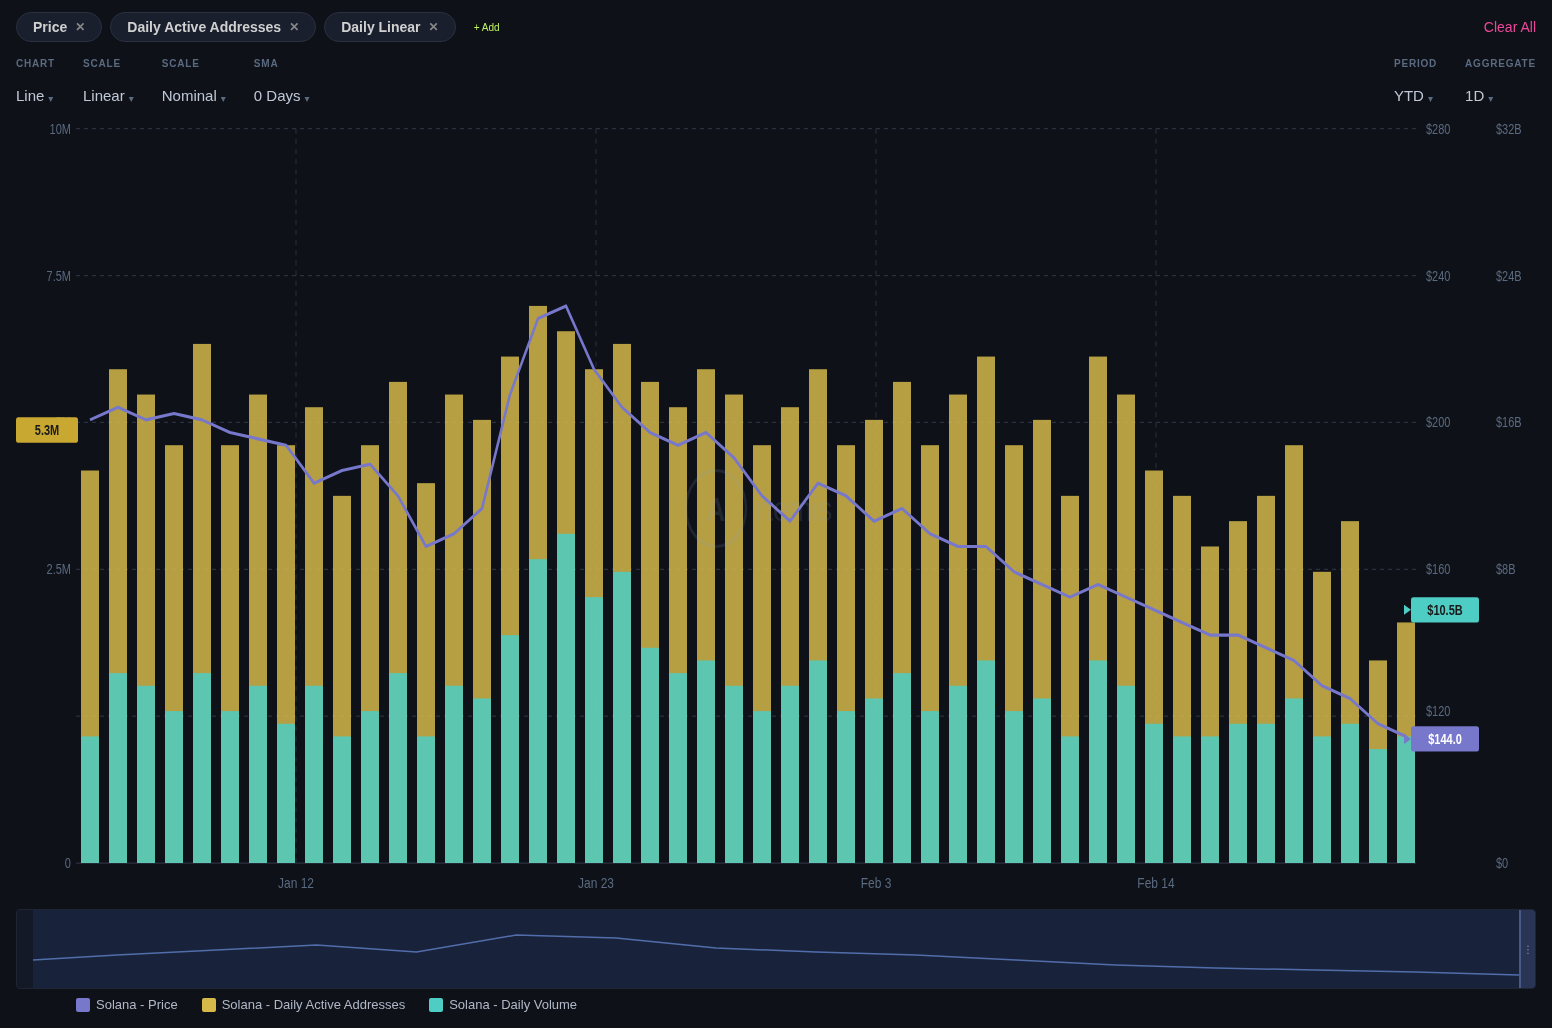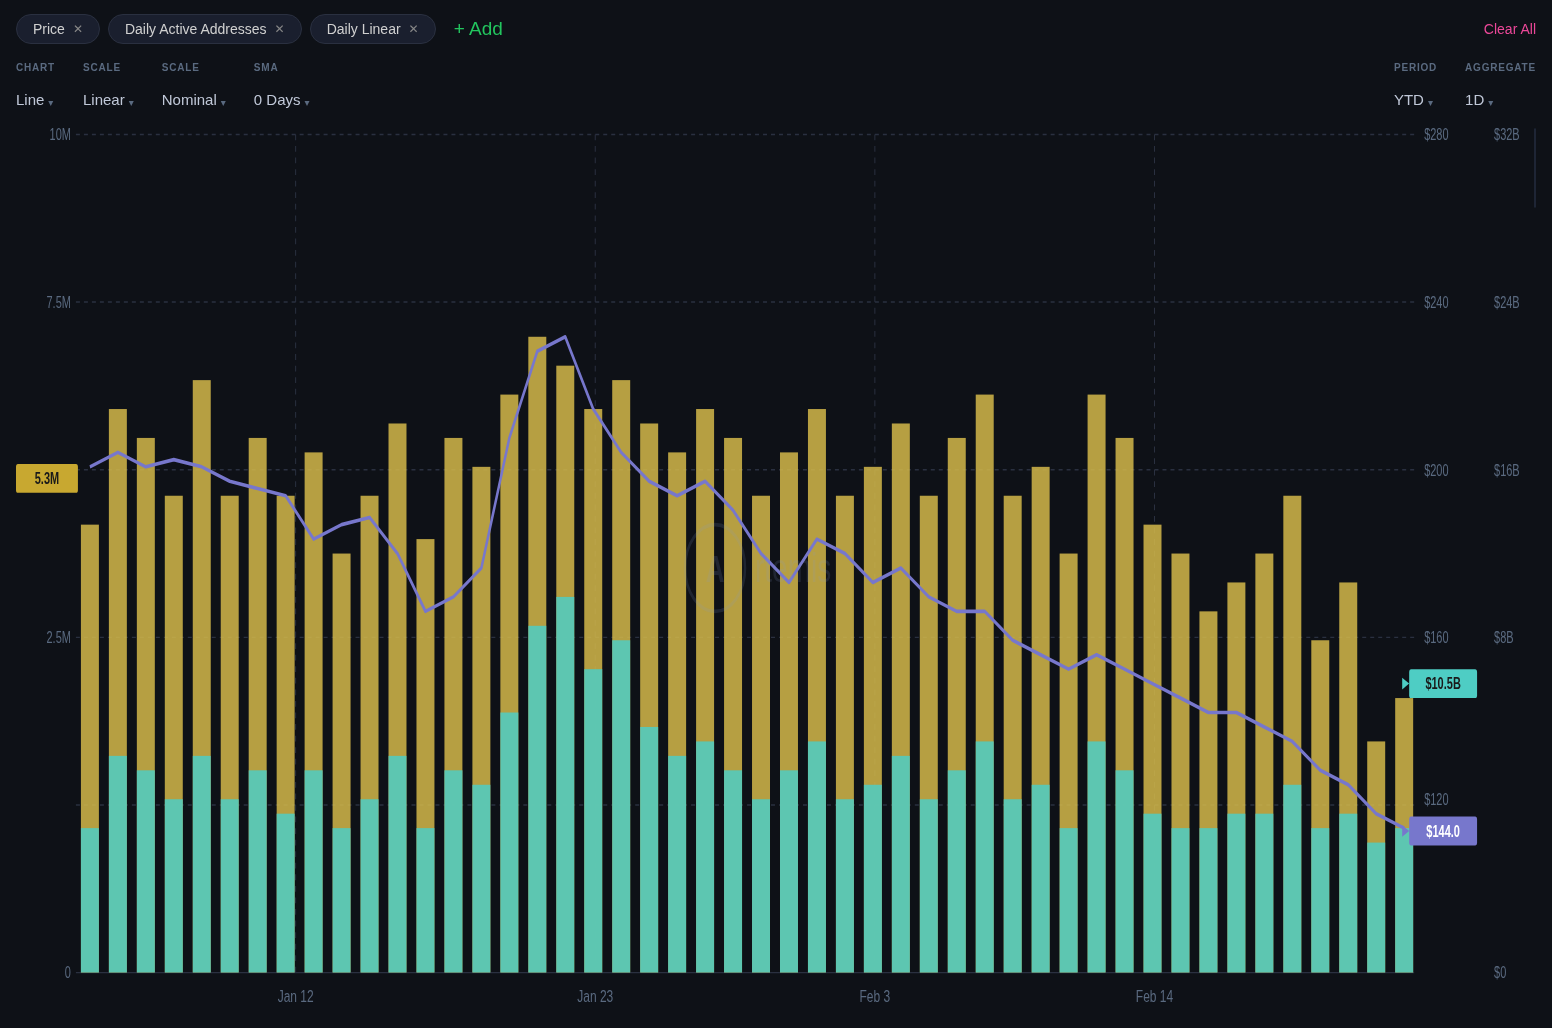--- a/index.html
+++ b/index.html
@@ -30,31 +30,32 @@
       display: flex;
       align-items: center;
       gap: 6px;
       background: #1a1f2e;
       border: 1px solid #2a3040;
       border-radius: 15px;
       padding: 6px 16px;
       font-size: 14px;
       color: #d0d0d0;
       cursor: pointer;
+      font-weight: bold;
     }
     .tab .close-x {
       color: #888;
       font-size: 12px;
       margin-left: 2px;
     }
     .add-btn {
       background: transparent;
       border: none;
-      color: #22c55e;
-      font-size: 19px;
+      color: #bef264;
+      font-size: 10px;
       cursor: pointer;
       padding: 6px 10px;
     }
     .clear-all-btn {
       margin-left: auto;
       background: transparent;
       border: none;
       color: #ec4899;
       font-size: 14px;
       cursor: pointer;
@@ -92,20 +93,21 @@
     .controls-right {
       margin-left: auto;
       display: flex;
       gap: 28px;
     }
     
     .chart-wrapper {
       flex: 1;
       position: relative;
       display: flex;
+      flex-direction: column;
     }
     .chart-area {
       flex: 1;
       position: relative;
       overflow: hidden;
     }
     .chart-svg {
       width: 100%;
       height: 100%;
     }
@@ -457,14 +459,28 @@
       <svg width="100%" height="80" viewBox="0 0 1520 80" preserveAspectRatio="none" style="position:absolute;left:0;top:0;">
         <rect width="1520" height="80" fill="#141928"></rect>
 
         <polyline points="16,50 100,45 200,40 300,35 400,42 500,25 600,28 700,38 800,42 900,45 1000,50 1100,55 1200,58 1300,60 1400,62 1504,65" fill="none" stroke="#6688cc" stroke-width="1.5" stroke-linejoin="round" opacity="0.8"></polyline>
 
         <rect x="16" y="0" width="1488" height="80" fill="#3355aa" opacity="0.15"></rect>
       </svg>
       <div class="minimap-handle-right">⋮</div>
     </div>
 
+    <div class="legend">
+      <div class="legend-item">
+        <div class="legend-swatch" style="background:#7777cc;"></div>
+        <span>Solana - Price</span>
+      </div>
+      <div class="legend-item">
+        <div class="legend-swatch" style="background:#d4b84a;"></div>
+        <span>Solana - Daily Active Addresses</span>
+      </div>
+      <div class="legend-item">
+        <div class="legend-swatch" style="background:#4ecdc4;"></div>
+        <span>Solana - Daily Volume</span>
+      </div>
+    </div>
   </div>
 </div>
 
 </body></html>

